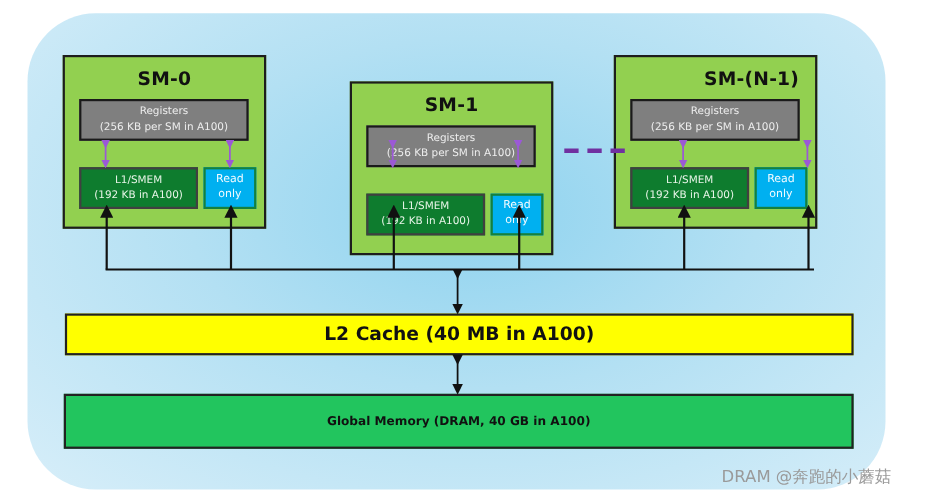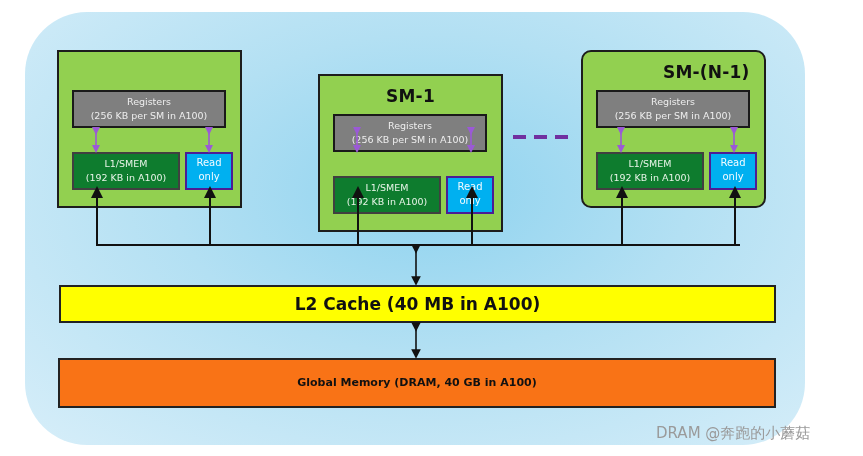--- a/index.html
+++ b/index.html
@@ -22,45 +22,46 @@
     background:#7f7f7f; border:2px solid #1a1a1a; color:#eeeeee;
     font-size:9.5px; line-height:14px; text-align:center; padding-top:3px;
   }
   .l1 {
     position:absolute; left:13px; top:100px; width:108px; height:38px; box-sizing:border-box;
     background:#0e7c2e; border:2px solid #404040; color:#e8f5e8;
     font-size:9.5px; line-height:14px; text-align:center; padding-top:3px;
   }
   .ro {
     position:absolute; left:126px; top:100px; width:48px; height:38px; box-sizing:border-box;
-    background:#00b0f0; border:2px solid #4c1d95; color:#f2fbff;
+    background:#00b0f0; border:2px solid #15803d; color:#f2fbff;
     font-size:10px; line-height:14px; text-align:center; padding-top:2px;
   }
   .l2 {
     position:absolute; left:59px; top:285px; width:717px; height:38px; box-sizing:border-box;
     background:#ffff00; border:2px solid #222; text-align:center;
     font-weight:bold; font-size:17px; line-height:34px; color:#111;
   }
   .gm {
     position:absolute; left:58px; top:358px; width:718px; height:50px; box-sizing:border-box;
-    background:#f97316; border:2px solid #222; text-align:center;
+    background:#22c55e; border:2px solid #222; text-align:center;
     font-weight:bold; font-size:11px; line-height:46px; color:#111;
   }
   svg.wires { position:absolute; left:0; top:0; }
   .watermark {
     position:absolute; left:656px; top:424px; font-size:15px; color:#9a9a9a;
     font-family:"DejaVu Sans", sans-serif; white-space:nowrap;
   }
 </style>
 </head>
 <body>
 
 <div class="bg"></div>
 
 <div class="sm" style="left:57px;">
+  <div class="sm-title" style="text-align:left; left:66px;">SM-0</div>
   <div class="regs">
     <div>Registers</div>
     <div>(256 KB per SM in A100)</div>
   </div>
   <div class="l1">
     <div>L1/SMEM</div>
     <div>(192 KB in A100)</div>
   </div>
   <div class="ro">
     <div>Read</div>
@@ -77,21 +78,21 @@
   <div class="l1">
     <div>L1/SMEM</div>
     <div>(192 KB in A100)</div>
   </div>
   <div class="ro">
     <div>Read</div>
     <div>only</div>
   </div>
 </div>
 
-<div class="sm" style="left:581px;border-radius:10px;">
+<div class="sm" style="left:558px;">
   <div class="sm-title" style="text-align:left; left:80px;">SM-(N-1)</div>
   <div class="regs">
     <div>Registers</div>
     <div>(256 KB per SM in A100)</div>
   </div>
   <div class="l1">
     <div>L1/SMEM</div>
     <div>(192 KB in A100)</div>
   </div>
   <div class="ro">

